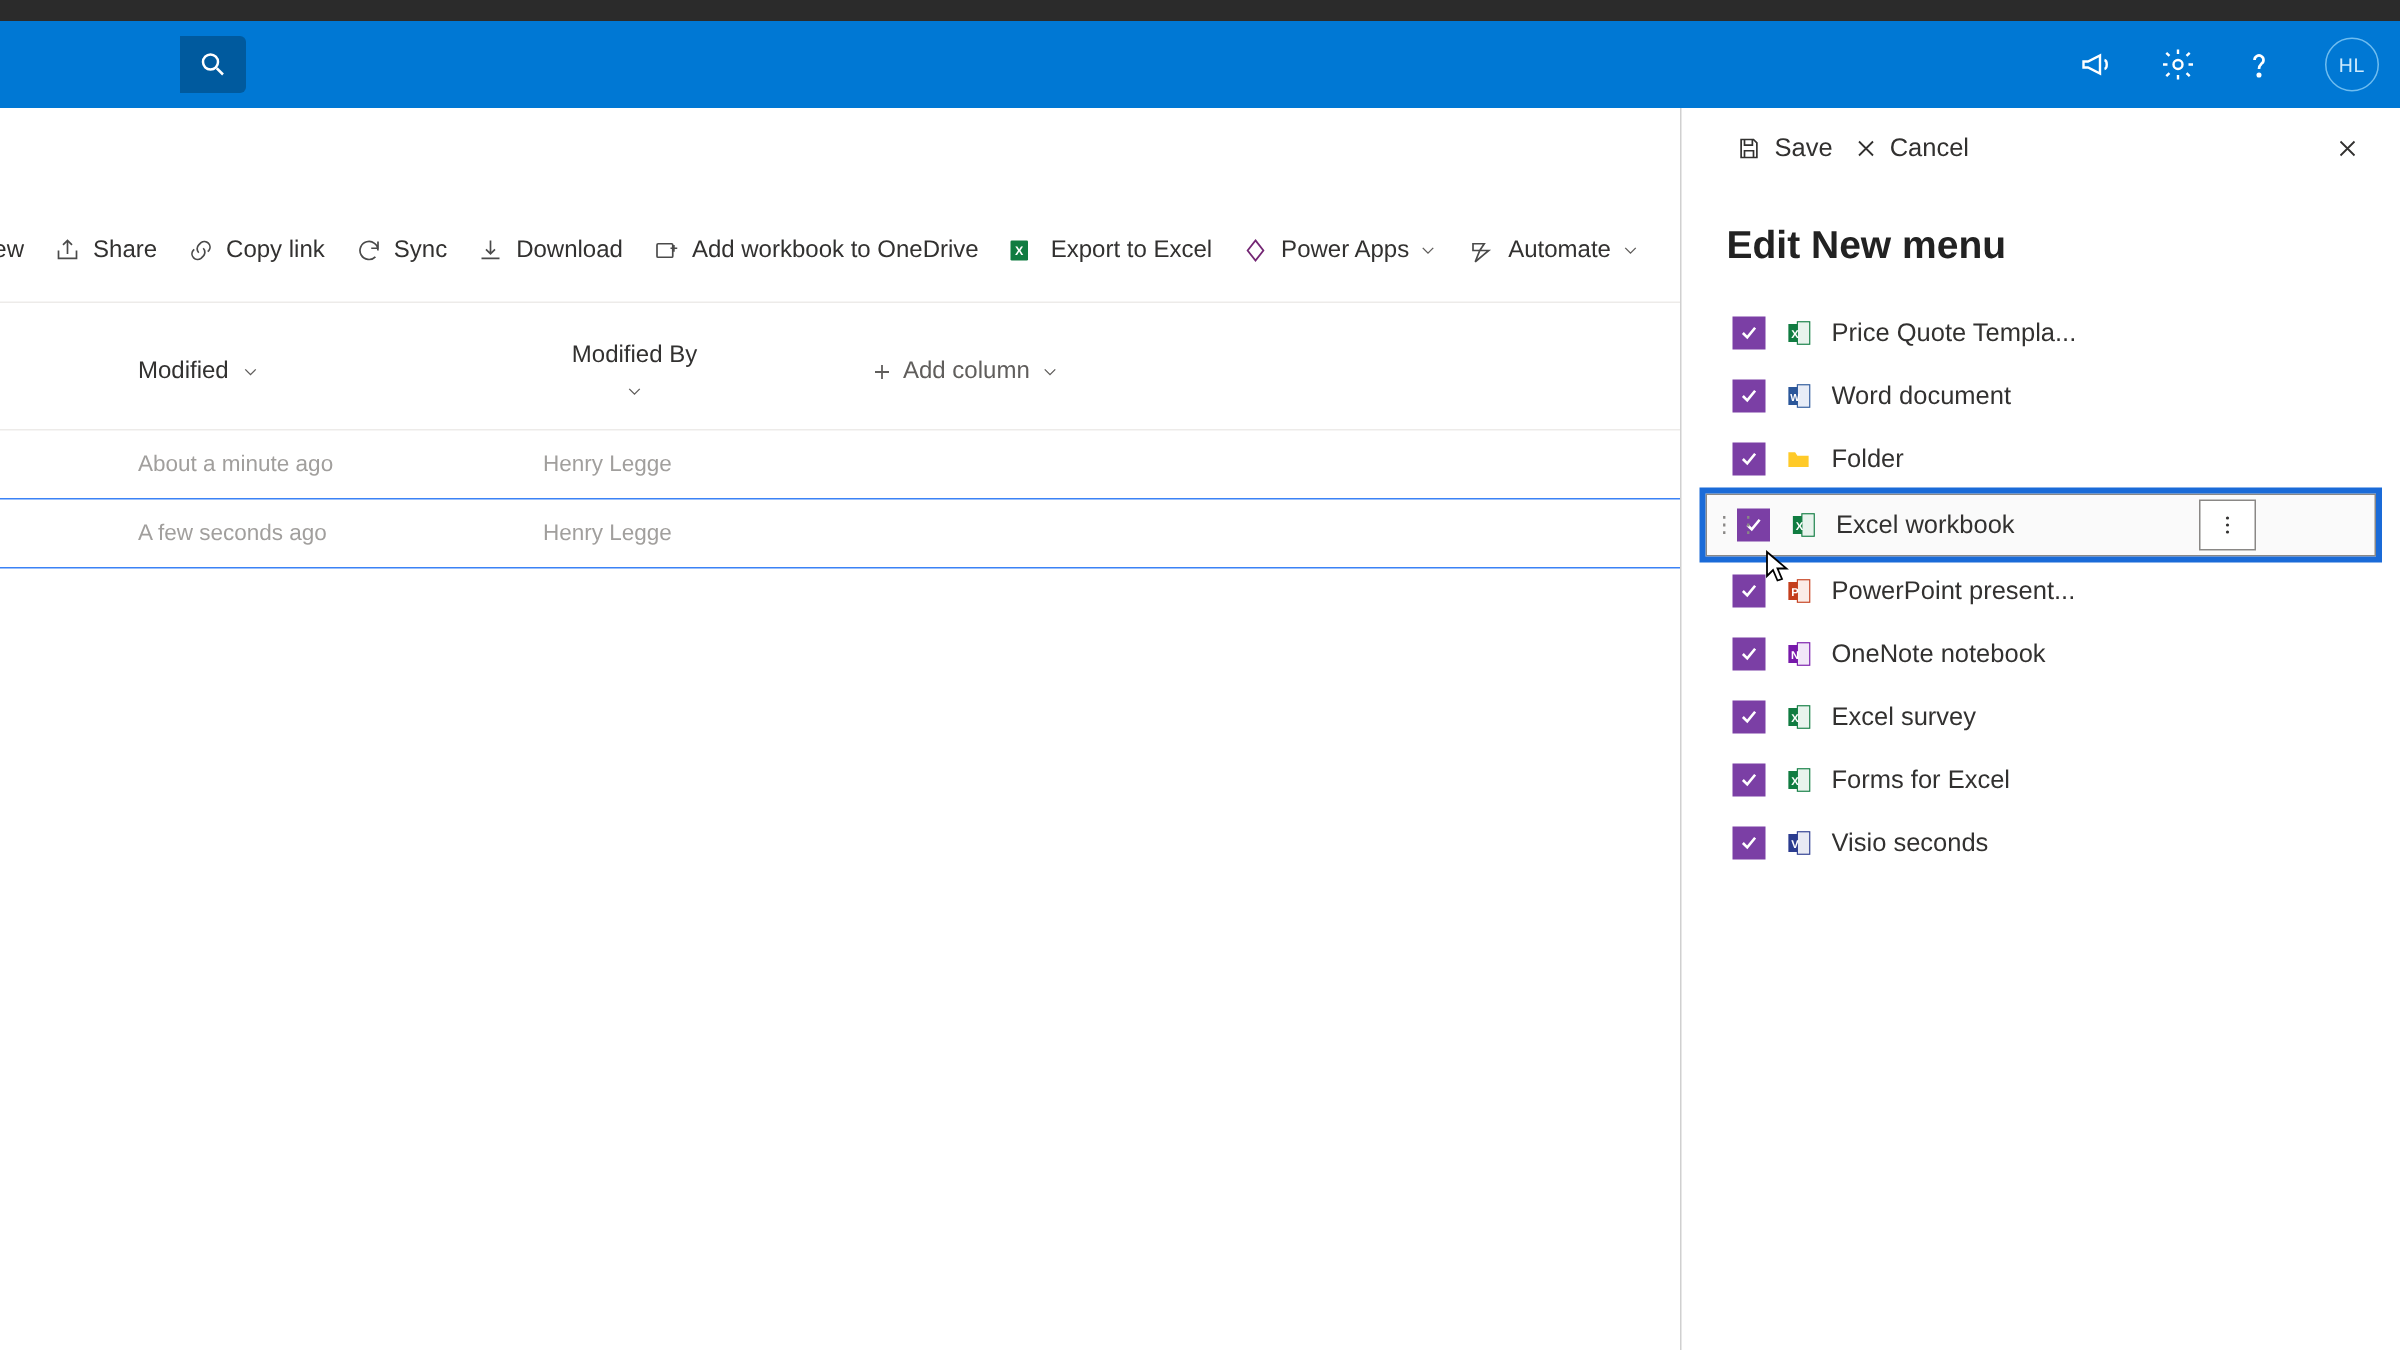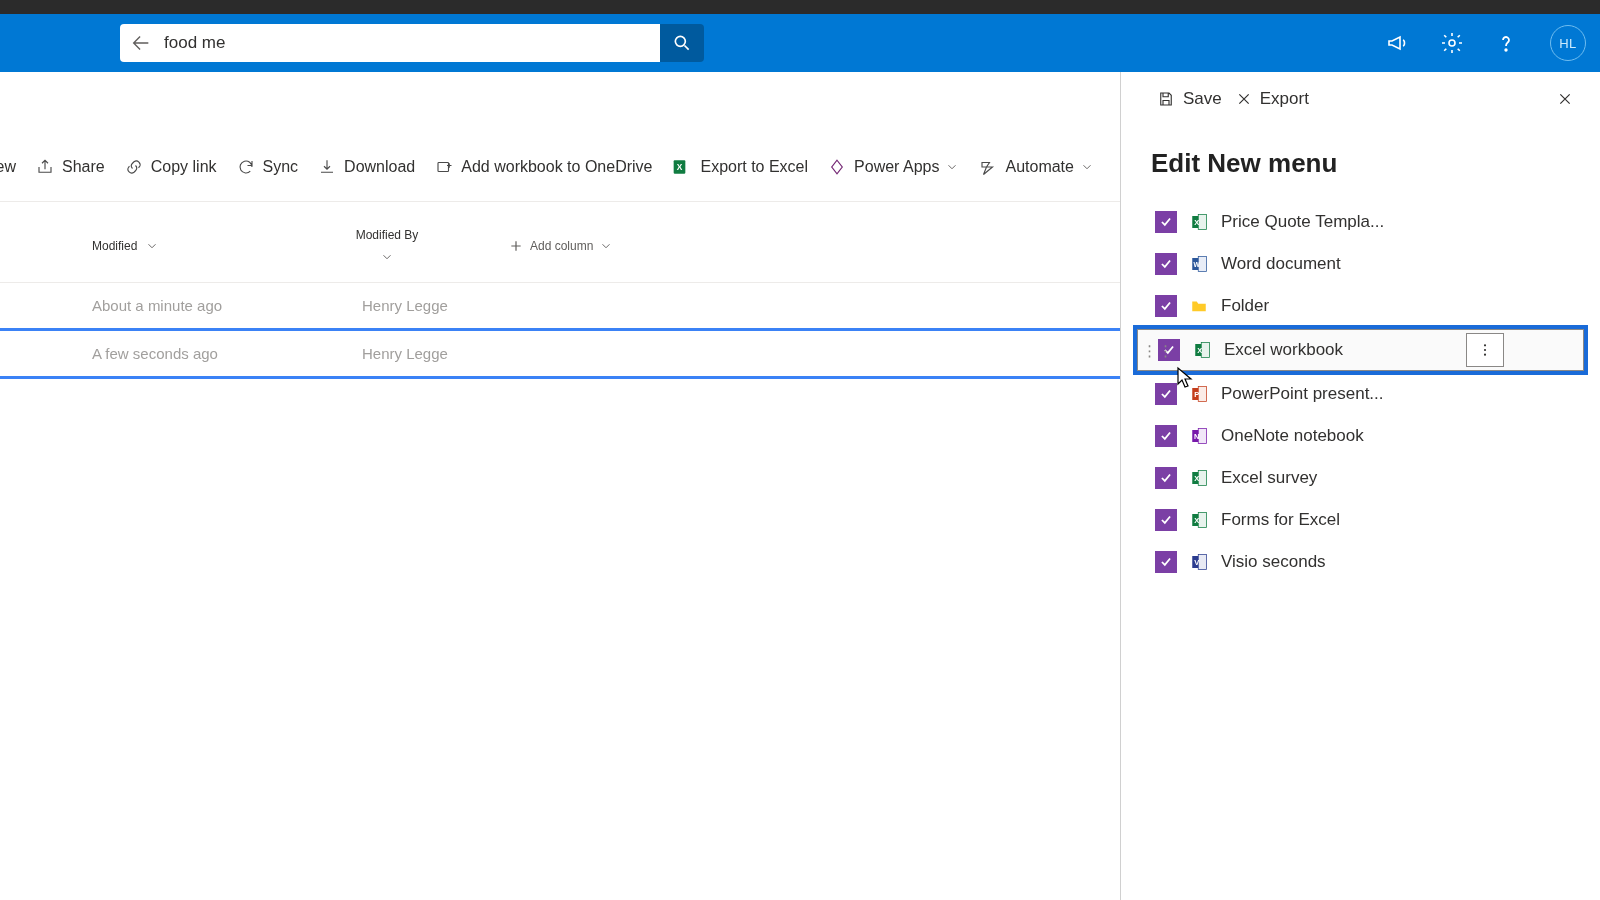--- a/index.html
+++ b/index.html
@@ -115,43 +115,43 @@
     cursor: pointer;
     white-space: nowrap;
   }
   .cmd-item svg, .cmd-item .ico-box { flex-shrink: 0; }
   .partial-left { padding-left: 0; margin-left: -8px; }
   .chev { margin-left: -2px; }
 
   
   .grid-header {
     display: flex;
-    gap: 36px;
+    gap: 72px;
     padding: 26px 0 18px 92px;
-    font-size: 12px;
+    font-size: 16px;
     color: #323130;
     border-bottom: 1px solid #edebe9;
   }
   .col-h {
     display: flex; align-items: center; gap: 8px;
     font-weight: 400;
     cursor: pointer;
   }
   .col-h.modified { width: 170px; }
   .col-h.modifiedby { width: 170px; margin-left: 4px; flex-direction: column; }
   .add-col { color: #605e5c; display:flex; align-items:center; gap:6px; cursor:pointer; }
 
   .grid-row {
     display: flex;
     align-items: center;
     gap: 80px;
     padding: 14px 0 14px 92px;
     font-size: 15px;
     color: #a19f9d;
-    border-bottom: 3px solid #3b82f6;
+    border-bottom: 1px solid #3b82f6;
   }
   .grid-row .c1 { width: 170px; }
   .grid-row .c2 { width: 170px; margin-left: 20px; }
 
   
   .panel {
     position: absolute;
     top: 72px;
     right: 0;
     bottom: 0;
@@ -250,28 +250,20 @@
   
   svg { display: block; }
 </style>
 </head>
 <body>
 
 <div class="chrome-bar"></div>
 
 <div class="suite-header">
   <div class="search-wrap">
-    <div class="search-box">
-      <span>
-        <svg width="22" height="22" viewBox="0 0 24 24" fill="none" stroke="#605e5c" stroke-width="1.5">
-          <path d="M11 5 L4 12 L11 19 M4 12 H20"></path>
-        </svg>
-      </span>
-      <input type="text" value="food me" style="">
-    </div>
     <button class="search-btn">
       <span>
         <svg width="20" height="20" viewBox="0 0 24 24" fill="none" stroke="#fff" stroke-width="2">
           <circle cx="10" cy="10" r="6"></circle>
             <path d="M15 15 L20 20"></path>
         </svg>
       </span>
     </button>
   </div>
 
@@ -404,21 +396,21 @@
     <div class="btn">
       <svg width="18" height="18" viewBox="0 0 24 24" fill="none" stroke="#323130" stroke-width="1.5">
           <path d="M5 4h11l3 3v13H5z M8 4v5h7V4 M8 20v-6h8v6"></path>
         </svg>
       <span>Save</span>
     </div>
     <div class="btn">
       <svg width="16" height="16" viewBox="0 0 24 24" fill="none" stroke="#323130" stroke-width="1.8">
           <path d="M5 5l14 14M19 5L5 19"></path>
         </svg>
-      <span>Export</span>
+      <span>Cancel</span>
     </div>
     <div class="spacer"></div>
     <div class="panel-close">
       <svg width="16" height="16" viewBox="0 0 24 24" fill="none" stroke="#323130" stroke-width="1.8">
           <path d="M5 5l14 14M19 5L5 19"></path>
         </svg>
     </div>
   </div>
 
   <div class="panel-title">Edit New menu</div>

